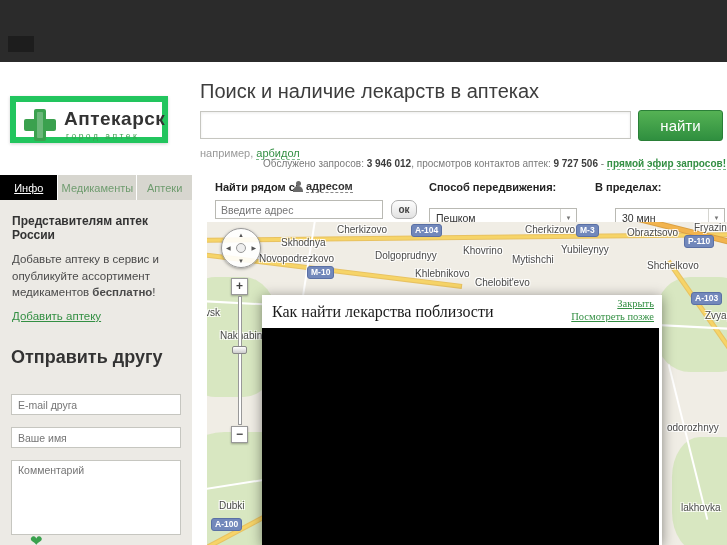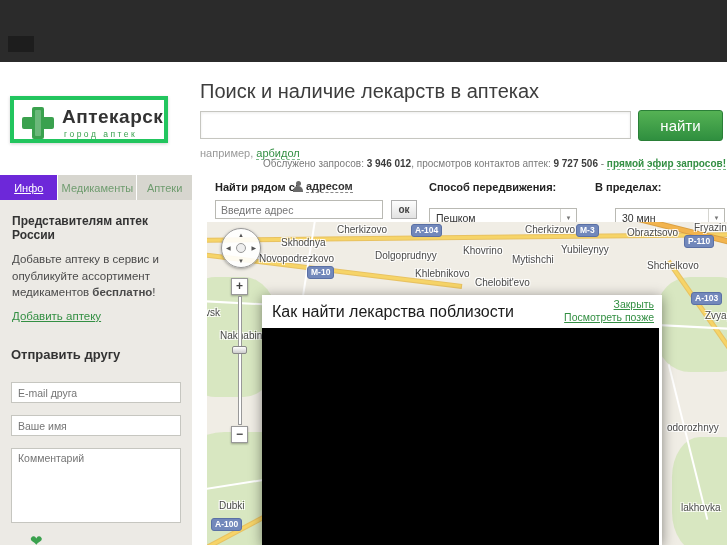--- a/index.html
+++ b/index.html
@@ -5,21 +5,21 @@
   * { margin:0; padding:0; box-sizing:border-box; }
   body { background:#fff; font-family:"Liberation Sans","DejaVu Sans",sans-serif; }
   .screen { position:relative; width:727px; height:545px; overflow:hidden; background:#fff; }
 
   
   .top-bar { position:absolute; left:0; top:0; width:727px; height:62px; background:#2b2b2b; }
   .top-bar-banner { position:absolute; left:8px; top:36px; width:26px; height:16px; background:#1d1d1d; }
 
   
   .logo-box { position:absolute; left:10px; top:96px; width:158px; height:47px; background:#fff;
-              border:4px solid #22c55e; box-shadow:0 1px 3px rgba(0,0,0,.18); }
+              border:6px solid #22c55e; box-shadow:0 1px 3px rgba(0,0,0,.18); }
   .logo-cross { position:absolute; left:7px; top:6px; width:34px; height:34px; }
   .logo-cross .v { position:absolute; left:11px; top:1px; width:12px; height:32px; background:#3aa14e; border-radius:2px; }
   .logo-cross .h { position:absolute; left:1px; top:11px; width:32px; height:12px; background:#3aa14e; border-radius:2px; }
   .logo-cross .vi { position:absolute; left:14px; top:4px; width:6px; height:26px; background:#fff; opacity:.25; border-radius:1px; }
   .logo-title { position:absolute; left:48px; top:6px; font-size:19px; font-weight:bold; color:#333; letter-spacing:.5px; }
   .logo-sub { position:absolute; left:50px; top:29px; font-size:8.5px; color:#3aa14e; letter-spacing:2.5px; }
 
   
   .page-title { position:absolute; left:200px; top:80px; font-size:20px; font-weight:normal; color:#3d3d3d; }
   .search-input { position:absolute; left:200px; top:111px; width:431px; height:28px; border:1px solid #c6c6c0;
@@ -28,48 +28,48 @@
               border-radius:3px; background:linear-gradient(#55b254,#2f8f3f); color:#fff; font-size:15px; cursor:pointer; }
   .example-line { position:absolute; left:200px; top:147px; font-size:11px; color:#999; }
   .example-link { color:#338f43; border-bottom:1px dashed #7dbb8a; cursor:pointer; }
   .stats-line { position:absolute; right:1px; top:158px; font-size:10px; color:#7a7a7a; white-space:nowrap; }
   .stats-line b { color:#3c3c3c; }
   .stats-live { color:#338f43; font-weight:bold; border-bottom:1px dashed #7dbb8a; cursor:pointer; }
 
   
   .tabs { position:absolute; left:0; top:175px; width:192px; height:25px; display:flex; gap:1px; background:#fff; }
   .tab { display:flex; align-items:center; justify-content:center; font-size:11px; cursor:pointer; }
-  .tab-info { width:62px; background:#6d28d9; color:#fff;text-decoration:underline; }
+  .tab-info { width:62px; background:#000000; color:#fff;text-decoration:underline; }
   .tab-meds { width:84px; background:#d7d6cf; color:#6f9c6f; }
   .tab-pharm { width:59px; background:#d7d6cf; color:#6f9c6f; }
 
   .info-panel { position:absolute; left:0; top:200px; width:192px; height:157px; background:#eceae5; padding:14px 12px; }
   .info-heading { font-size:12px; font-weight:bold; color:#333; }
   .info-text { margin-top:9px; font-size:11.5px; color:#4a4a4a; line-height:1.45; }
   .add-pharmacy-link { display:inline-block; margin-top:9px; font-size:11.5px; color:#338f43; text-decoration:underline; cursor:pointer; }
 
   .send-panel { position:absolute; left:0; top:337px; width:192px; height:208px; background:#eceae5; padding:10px 11px; }
-  .send-heading { font-size:13px; font-weight:bold; color:#333; margin-bottom:20px; }
+  .send-heading { font-size:18px; font-weight:bold; color:#333; margin-bottom:26px; }
   .send-panel input, .send-panel textarea { display:block; width:170px; border:1px solid #c6c6c0; background:#fff;
       font-size:10.5px; color:#555; padding:3px 6px; margin-bottom:12px; font-family:inherit; }
   .send-panel input { height:21px; }
   .send-panel textarea { height:75px; resize:none; }
   .heart-glyph { position:absolute; left:30px; top:195px; font-size:15px; color:#3aa14e; }
 
   
   .map-toolbar { position:absolute; left:207px; top:176px; width:520px; height:46px; font-size:11px; color:#222; }
   .tb-label { position:absolute; font-weight:bold; }
   .near-toggle { position:absolute; left:86px; top:4px; cursor:pointer; }
   .person-icon { display:inline-block; position:relative; width:10px; height:11px; vertical-align:-2px; margin-right:3px; }
   .person-icon .head { position:absolute; left:2.5px; top:0; width:5px; height:5px; border-radius:50%; background:#6b6b6b; }
   .person-icon .body { position:absolute; left:0; top:5px; width:10px; height:6px; border-radius:5px 5px 0 0; background:#6b6b6b; }
   .near-toggle .txt { font-weight:bold; color:#333; border-bottom:1px dashed #888; }
   .address-input { position:absolute; left:8px; top:24px; width:168px; height:19px; border:1px solid #b9b9b3;
                    font-size:10.5px; color:#555; padding:0 5px; }
-  .ok-btn { position:absolute; left:184px; top:24px; width:26px; height:19px; border:1px solid #adadad; border-radius:0;
+  .ok-btn { position:absolute; left:184px; top:24px; width:26px; height:19px; border:1px solid #adadad; border-radius:7px;
             background:linear-gradient(#fdfdfd,#e2e2e2); font-size:10px; font-weight:bold; color:#444; cursor:pointer; }
   .dropdown { position:absolute; top:32px; height:19px; background:#fff; border:1px solid #b9b9b3; cursor:pointer; }
   .dropdown .val { position:absolute; left:6px; top:3px; font-size:10.5px; color:#333; }
   .dropdown .dd-arrow { position:absolute; right:0; top:0; width:16px; height:100%; border-left:1px solid #d5d5d0;
             font-size:6px; color:#777; display:flex; align-items:center; justify-content:center; }
   .dd-transport { left:222px; width:148px; }
   .dd-within { left:388px; width:110px;margin-left:20px; }
 
   
   .map { position:absolute; left:207px; top:222px; width:520px; height:323px; background:#f0ede5; overflow:hidden; }
@@ -93,21 +93,21 @@
   .zoom-btn { position:absolute; left:24px; width:17px; height:17px; background:#fff; border:1px solid #999;
               font-size:12px; font-weight:bold; color:#444; text-align:center; line-height:15px; cursor:pointer;
               box-shadow:0 1px 2px rgba(0,0,0,.3); }
   .zoom-in { top:56px; } .zoom-out { top:204px; }
   .zoom-track { position:absolute; left:31px; top:74px; width:4px; height:129px; background:#fff; border:1px solid #999; }
   .zoom-handle { position:absolute; left:25px; top:124px; width:15px; height:8px; border:1px solid #888; border-radius:2px;
                  background:linear-gradient(#fff,#ccc); cursor:pointer; }
 
   
   .popup { position:absolute; left:55px; top:73px; width:400px; height:250px; background:#fff;
-           box-shadow:0 2px 12px rgba(0,0,0,.45); }
+           box-shadow:0 2px 12px rgba(0,0,0,.45);font-family:Liberation Serif, serif; }
   .popup-title { position:absolute; left:10px; top:8px; font-size:16px; color:#1a1a1a; }
   .popup-close { position:absolute; right:8px; top:3px; font-size:10.5px; color:#338f43; text-decoration:underline; cursor:pointer; }
   .popup-later { position:absolute; right:8px; top:16px; font-size:10.5px; color:#338f43; text-decoration:underline; cursor:pointer; }
   .popup-video { position:absolute; left:0; right:3px; top:33px; bottom:0; background:#000; }
 </style>
 </head>
 <body>
 
 <div class="screen">
 

